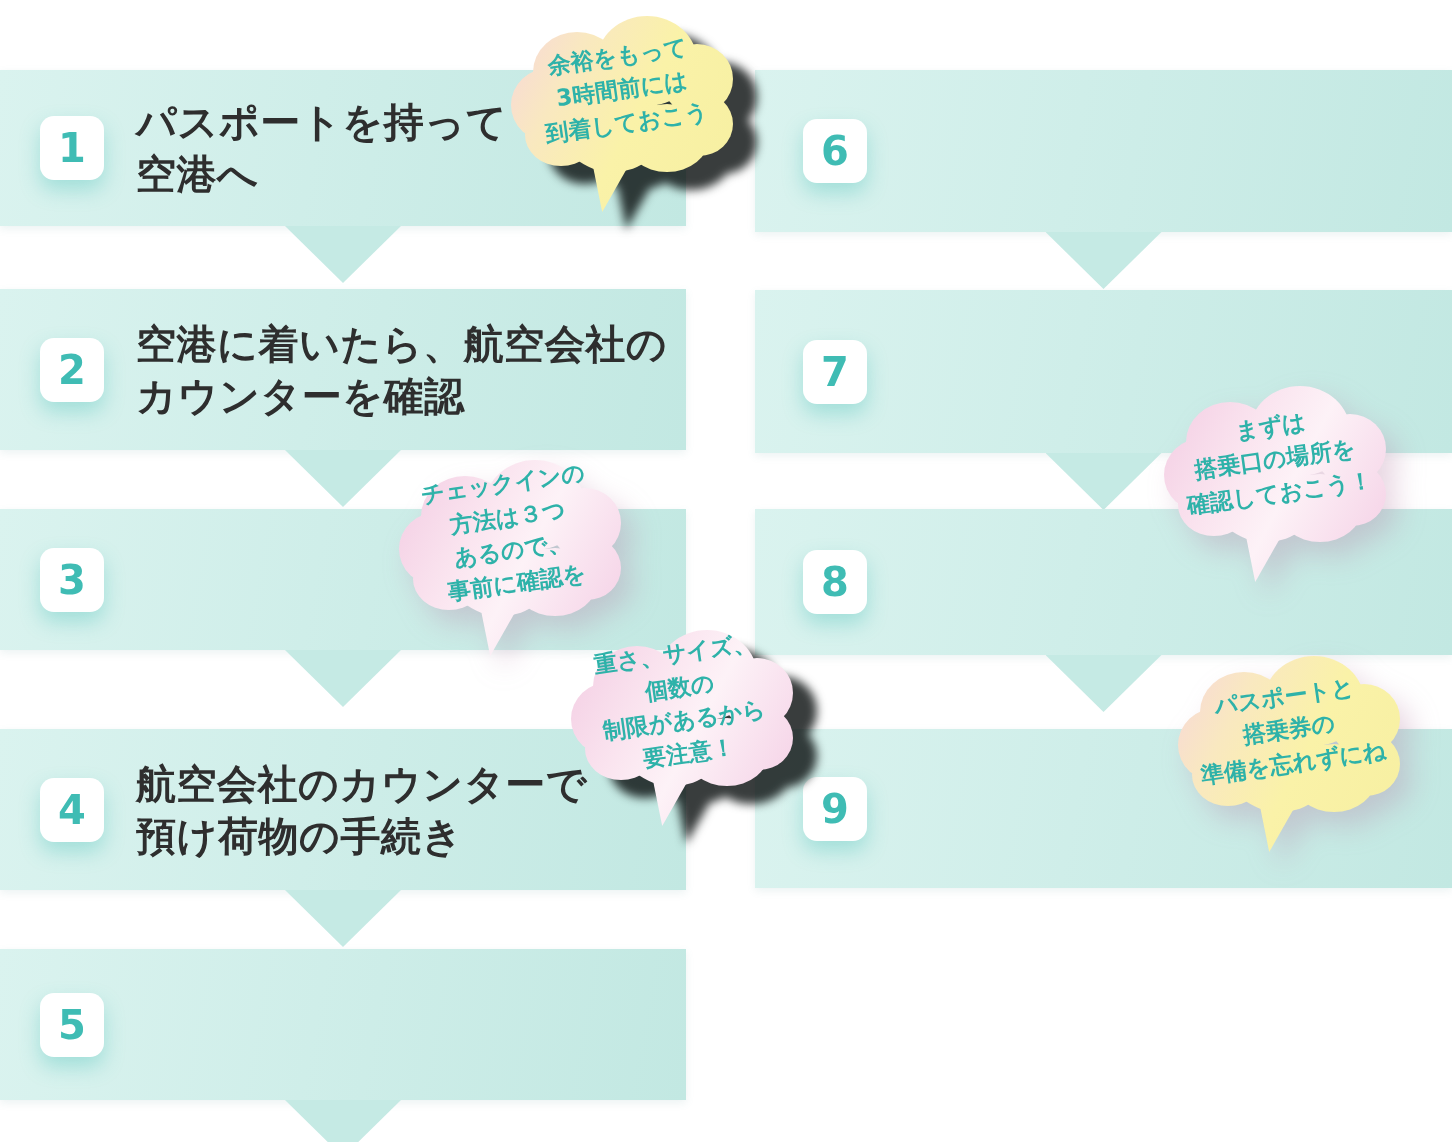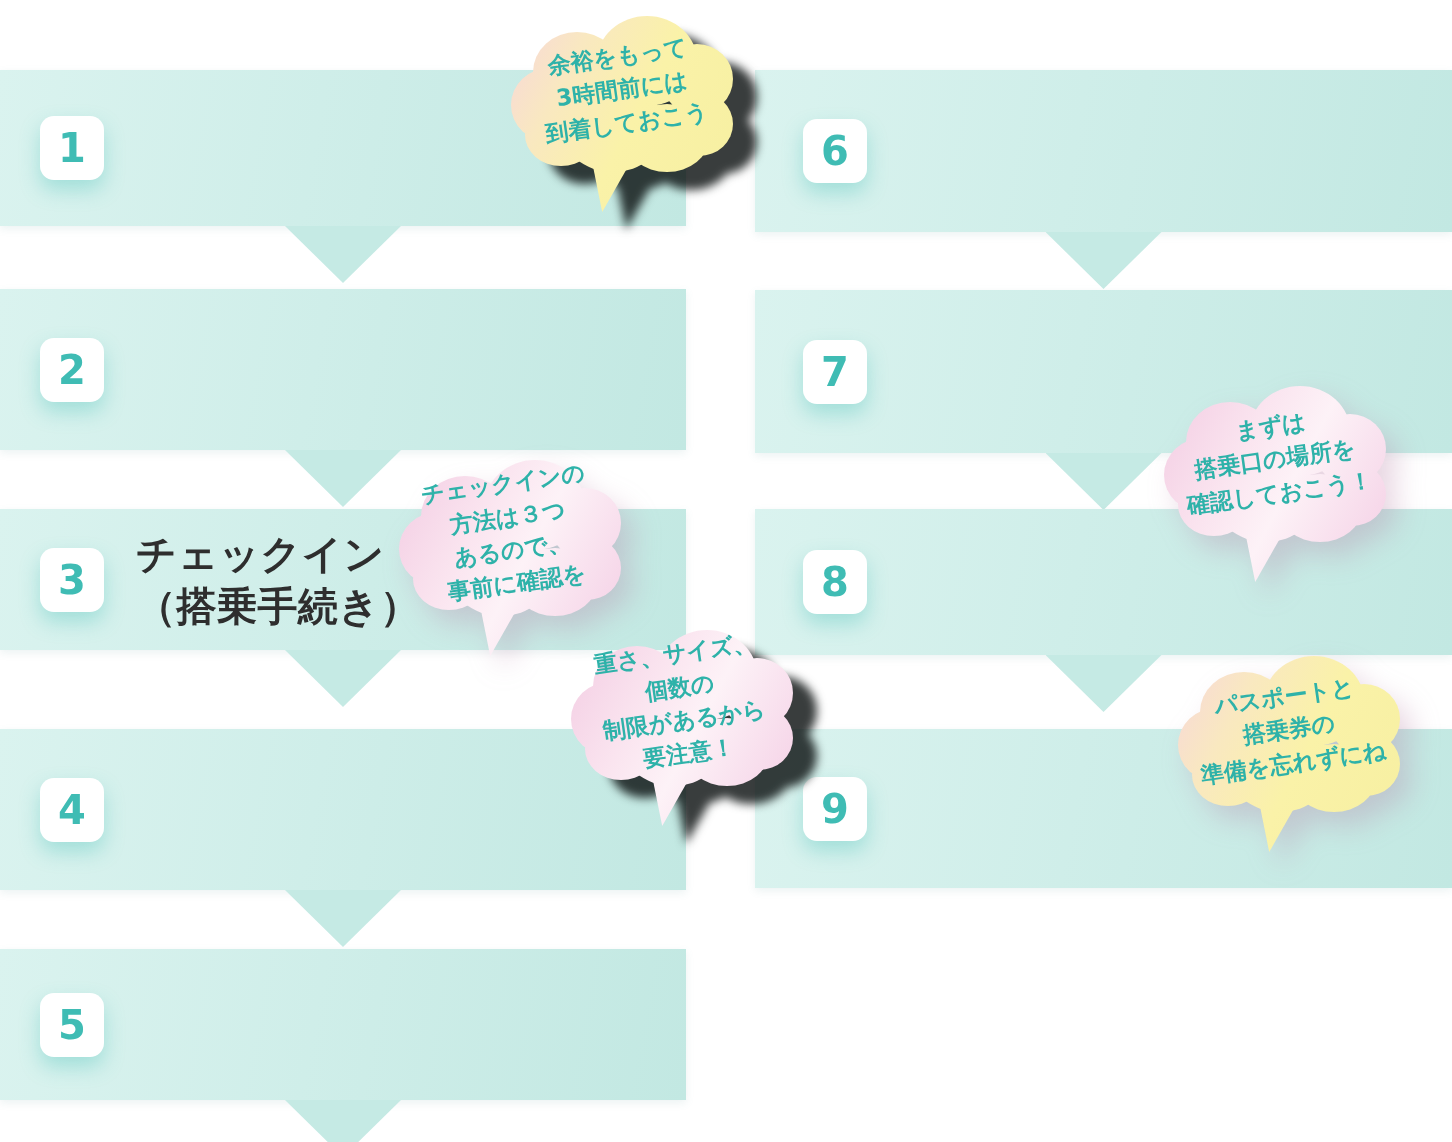--- a/index.html
+++ b/index.html
@@ -90,43 +90,47 @@
   }
 </style>
 </head>
 <body>
 
 <div class="canvas">
 
   <div class="step col-left r1">
     <div class="box">
       <div class="badge">1</div>
+      <div class="title">パスポートを持って
+空港へ</div>
     </div>
     <div class="arrow"></div>
   </div>
 
   <div class="step col-left r2">
     <div class="box">
       <div class="badge">2</div>
+      <div class="title">空港に着いたら、航空会社の
+カウンターを確認</div>
     </div>
     <div class="arrow"></div>
   </div>
 
   <div class="step col-left r3">
     <div class="box">
       <div class="badge">3</div>
-      <div class="title">チェックイン
-（搭乗手続き）</div>
     </div>
     <div class="arrow"></div>
   </div>
 
   <div class="step col-left r4">
     <div class="box">
       <div class="badge">4</div>
+      <div class="title">航空会社のカウンターで
+預け荷物の手続き</div>
     </div>
     <div class="arrow"></div>
   </div>
 
   <div class="step col-left r5">
     <div class="box">
       <div class="badge">5</div>
     </div>
     <div class="arrow"></div>
   </div>

